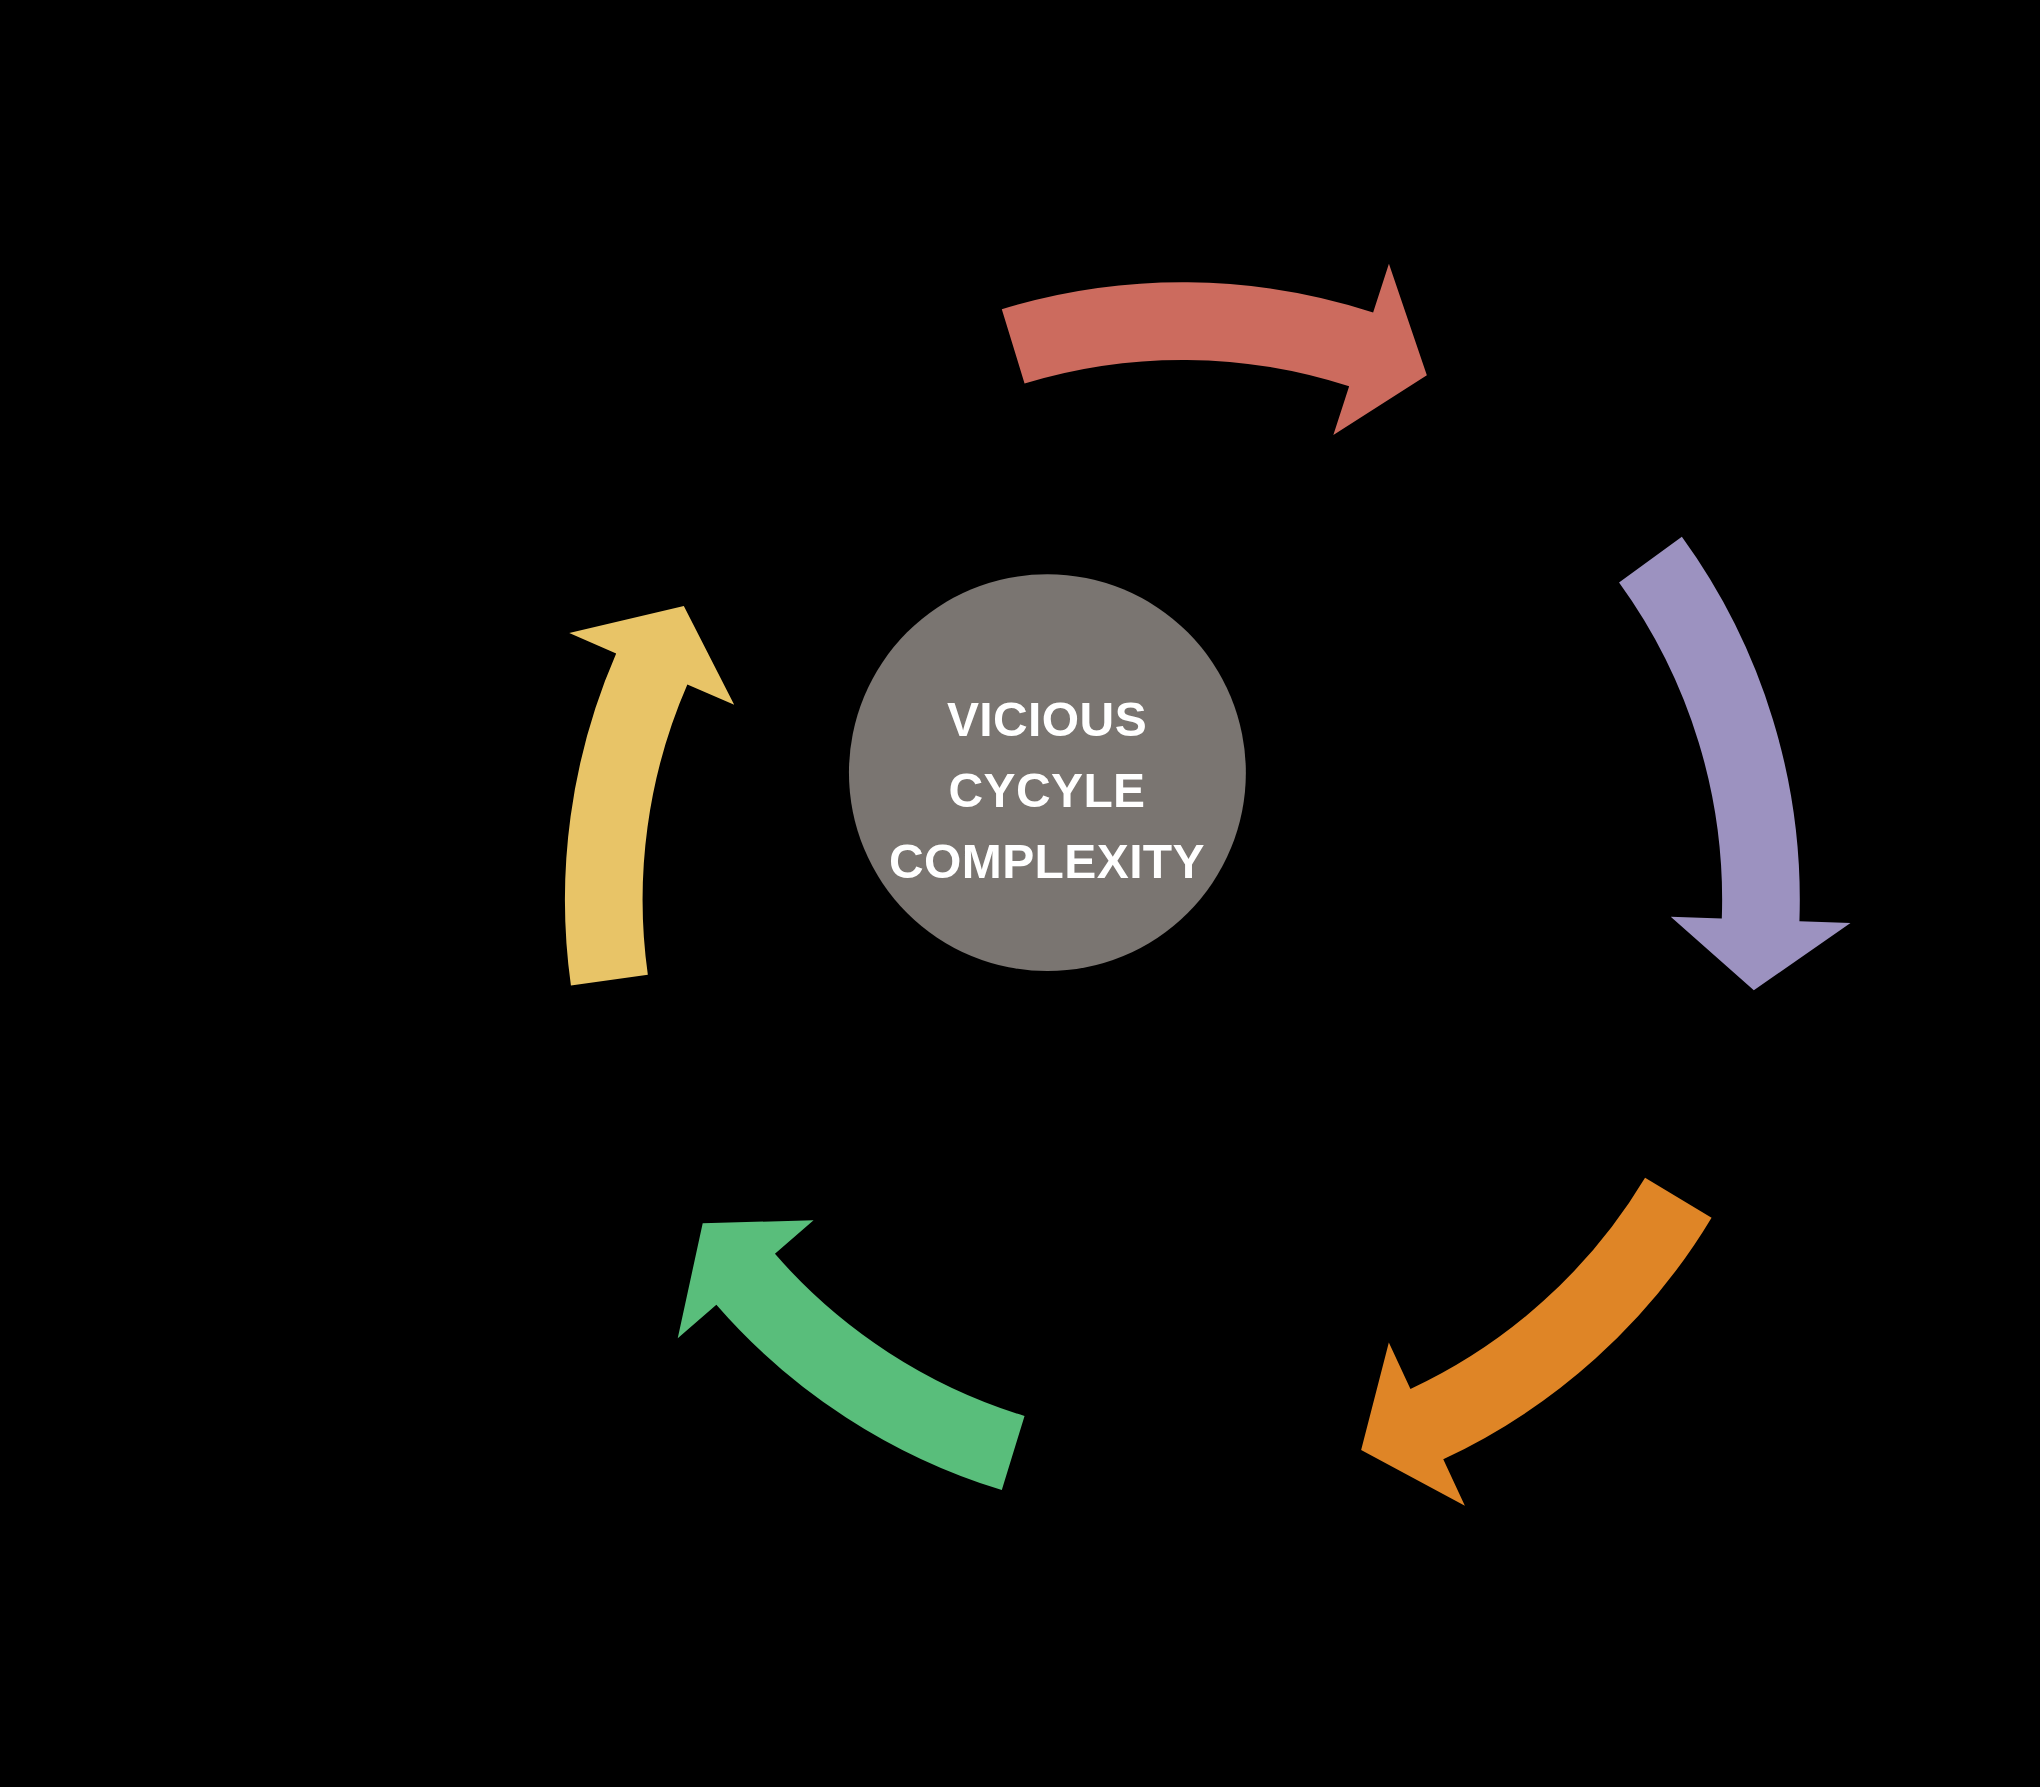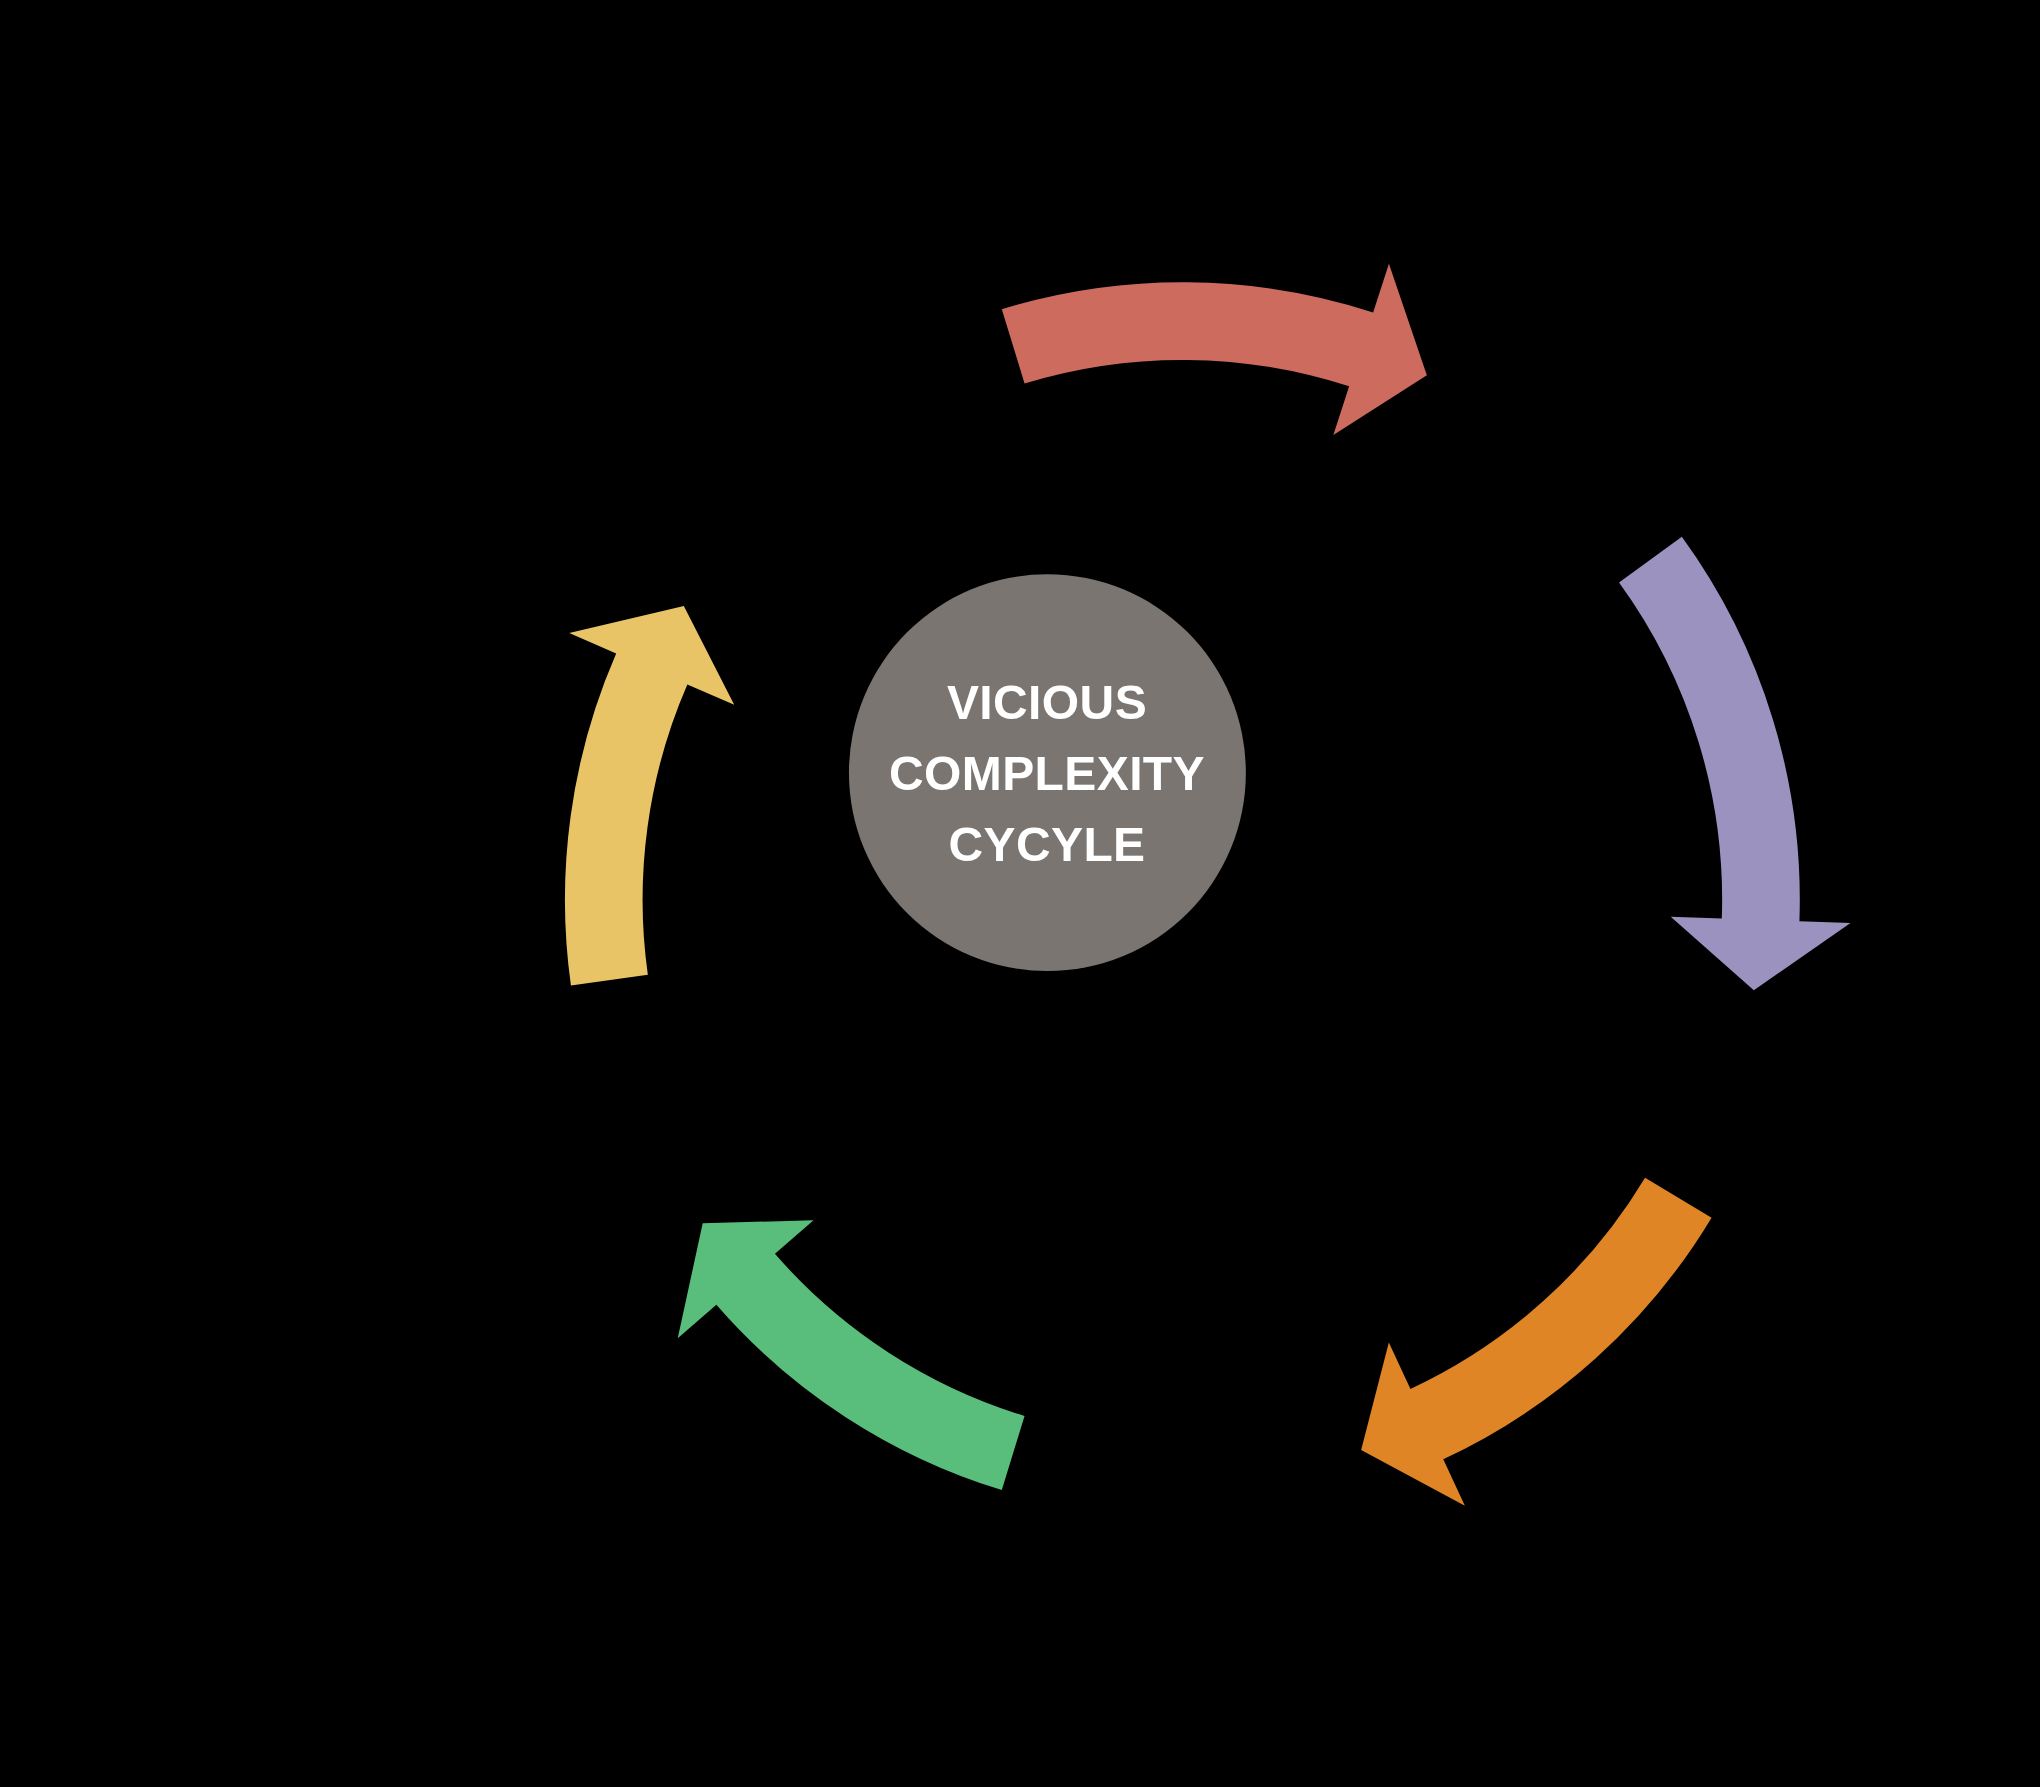--- a/index.html
+++ b/index.html
@@ -17,21 +17,21 @@
   }
   .cycle-svg {
     position: absolute;
     left: 0;
     top: 0;
     display: block;
   }
   .hub-label {
     position: absolute;
     left: 1047px;
-    top: 773px;
+    top: 790px;
     transform: translate(-50%, -50%);
     width: 459px;
     text-align: center;
     color: #FFFFFF;
     font-weight: 700;
     font-size: 48px;
     line-height: 71px;
     letter-spacing: 0.4px;
     user-select: none;
   }
@@ -52,18 +52,18 @@
 
     <path fill="#59BE7B" d="M 1135.3 1689.4 A 700 700 0 0 1 811.7 1479.2 L 767.9 1517.3 L 796.2 1386.8 L 921.9 1383.5 L 878.1 1421.5 A 612 612 0 0 0 1161.1 1605.3 Z"></path>
 
     <path fill="#E8C467" d="M 646.8 1117.4 A 700 700 0 0 1 698.1 740.9 L 644.9 717.7 L 774.8 687.1 L 831.9 799.1 L 778.8 776.0 A 612 612 0 0 0 734.0 1105.2 Z"></path>
 
     <circle cx="1187" cy="876" r="225" fill="#7A7571"></circle>
   </svg>
 
   <div class="hub-label">
     <span>VICIOUS</span>
+    <span>CYCYLE</span>
     <span>COMPLEXITY</span>
-    <span>CYCYLE</span>
   </div>
 
 </div>
 
 
 </body></html>

